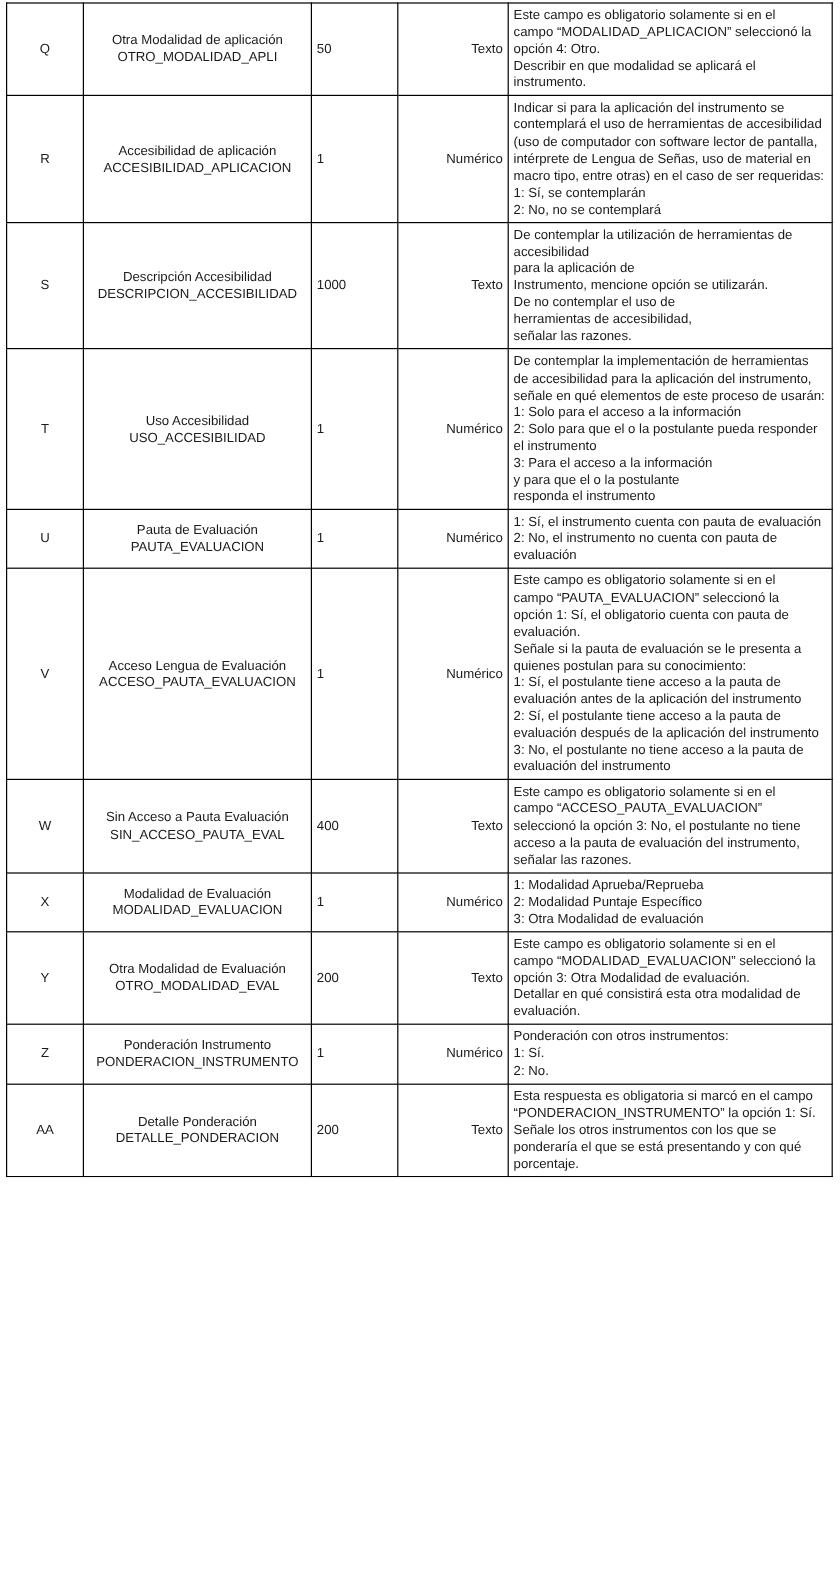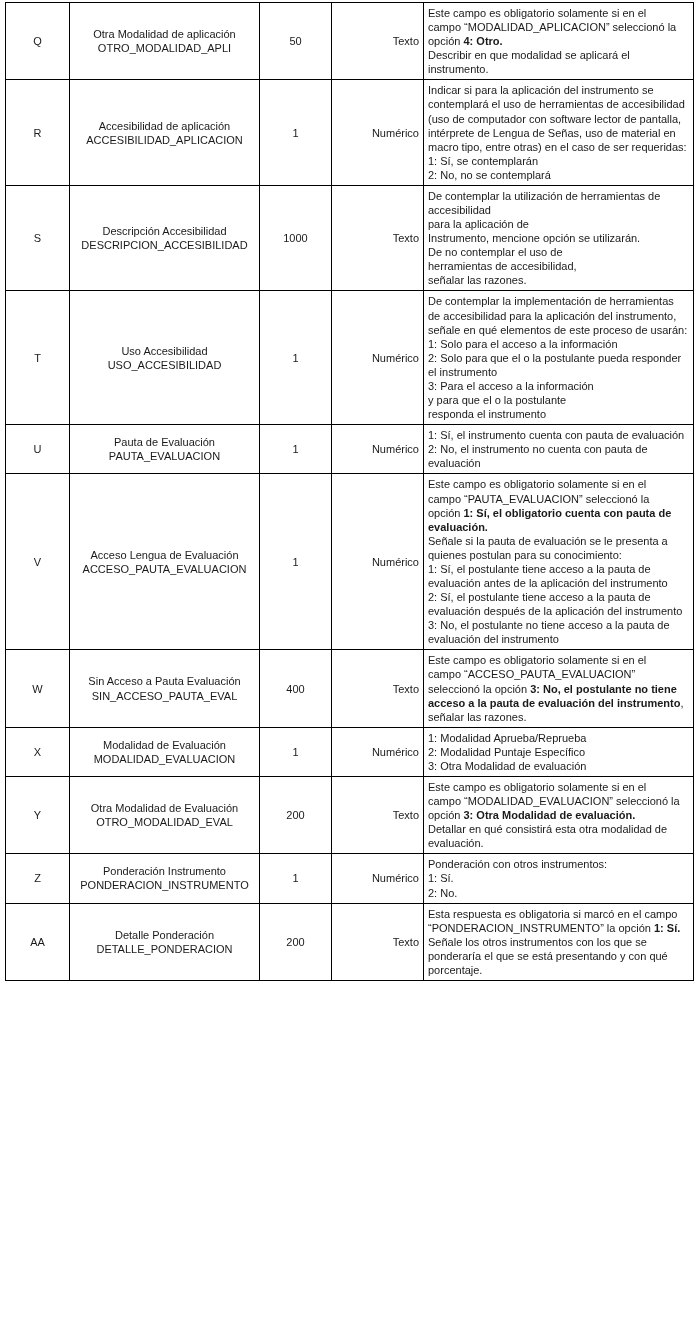--- a/index.html
+++ b/index.html
@@ -37,21 +37,21 @@
   col.c-desc  { width: 270px; }
 
   td.code {
     text-align: center;
     font-size: 12px;
   }
   td.name {
     text-align: center;
   }
   td.len {
-    text-align: center;
+    text-align: left;
     font-size: 12px;
   }
   td.type {
     text-align: right;
     font-size: 12px;
   }
   td.desc {
     text-align: left;
     vertical-align: top;
     font-size: 11.5px;
@@ -63,21 +63,21 @@
   }
   .name-field {
     display: block;
   }
   .desc-line {
     display: block;
     white-space: pre-wrap;
   }
   .desc-line em {
     font-style: normal;
-    font-weight: bold;
+    font-weight: normal;
   }
 </style>
 </head>
 <body>
 
 <div class="sheet">
   <table class="spec">
     <colgroup>
       <col class="c-code">
       <col class="c-name">

